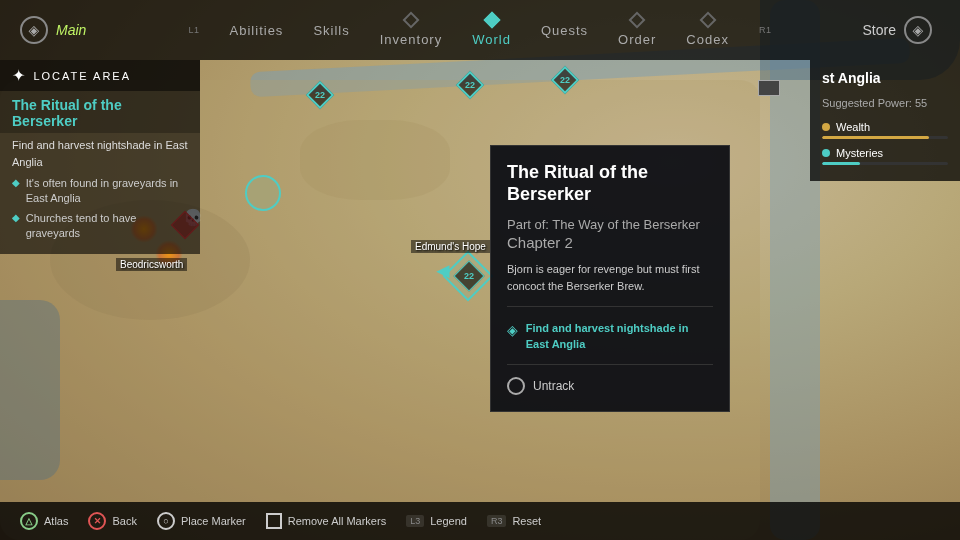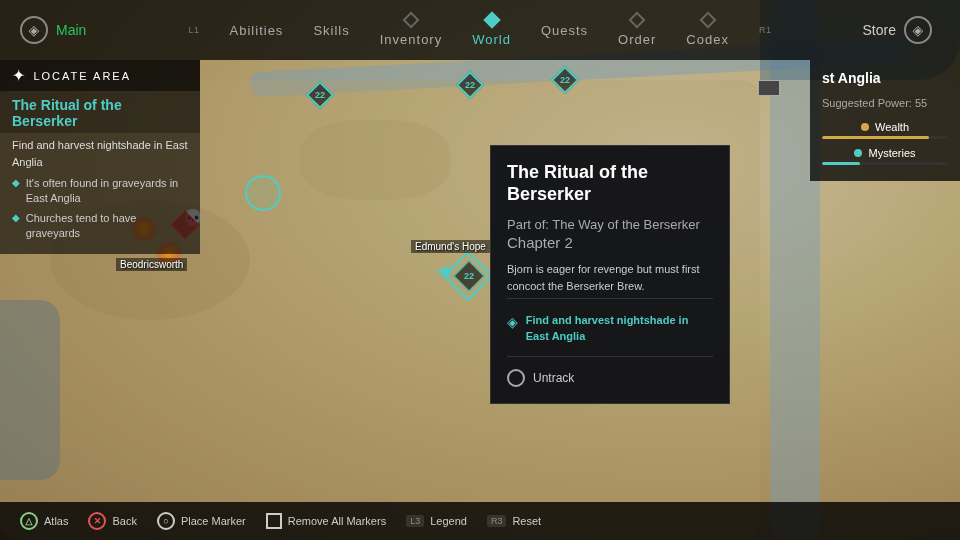--- a/index.html
+++ b/index.html
@@ -49,22 +49,23 @@
       width: 28px; height: 28px;
       border: 2px solid #888;
       border-radius: 50%;
       display: flex; align-items: center; justify-content: center;
       margin-right: 8px;
       color: #aaa;
       font-size: 14px;
     }
 
     .nav-main-label {
-      color: #22c55e;
+      color: #bef264;
       font-size: 14px;
+      font-style: italic;
     }
 
     .nav-center {
       flex: 1;
       display: flex;
       align-items: center;
       justify-content: center;
       gap: 30px;
     }
 
@@ -215,21 +216,21 @@
       font-size: 15px;
       margin-bottom: 10px;
     }
 
     .quest-popup-desc {
       color: #ccc;
       font-size: 11px;
       line-height: 1.5;
       margin-bottom: 14px;
       border-bottom: 1px solid #333;
-      padding-bottom: 4px;
+      padding-bottom: 12px;
     }
 
     .quest-popup-objective {
       display: flex;
       align-items: flex-start;
       gap: 8px;
       margin-bottom: 12px;
       padding-bottom: 12px;
       border-bottom: 1px solid #333;
     }
@@ -301,21 +302,20 @@
       margin-bottom: 8px;
     }
 
     .stat-label {
       color: #fff;
       font-size: 11px;
       margin-bottom: 3px;
       display: flex;
       align-items: center;
       gap: 6px;
-      justify-content: center;
     }
 
     .stat-dot {
       width: 8px; height: 8px;
       border-radius: 50%;
       flex-shrink: 0;
     }
 
     .stat-bar-bg {
       height: 3px;

